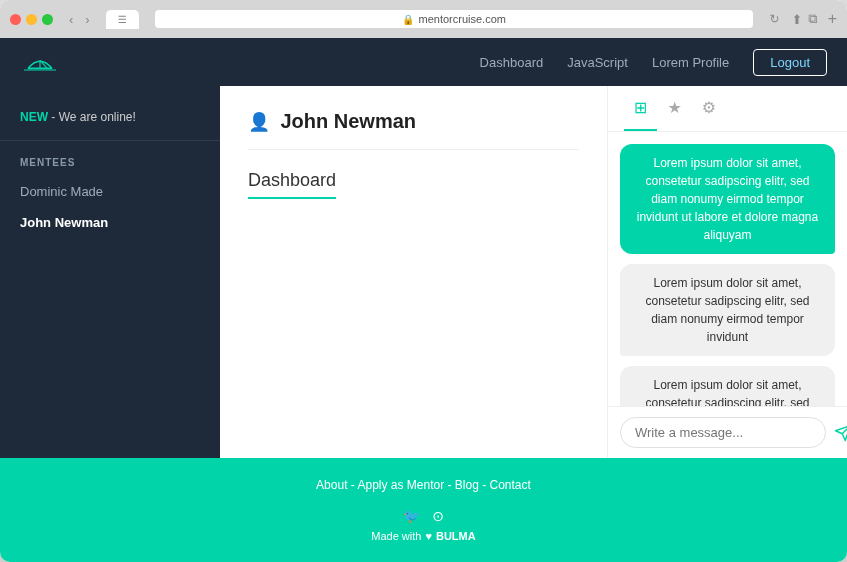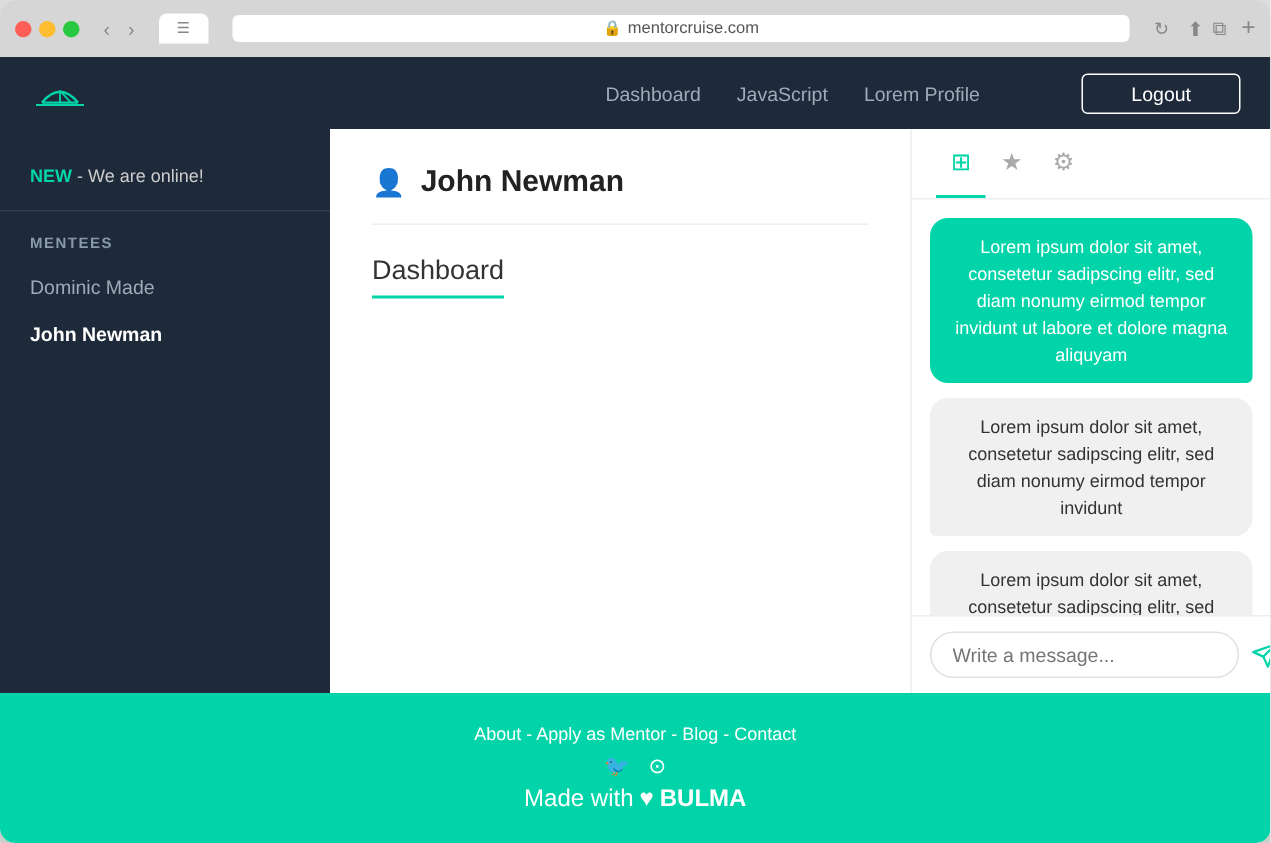--- a/index.html
+++ b/index.html
@@ -27,21 +27,21 @@
 
     
     .app { flex: 1; display: flex; flex-direction: column; overflow: hidden; }
 
     
     .top-nav { background: #1e2a3a; padding: 0 20px; display: flex; align-items: center; justify-content: space-between; height: 48px; }
     .logo { display: flex; align-items: center; }
     .logo-svg { width: 40px; height: 32px; }
     .nav-links { display: flex; align-items: center; gap: 24px; }
     .nav-link { color: #a0aab8; font-size: 13px; text-decoration: none; cursor: pointer; }
-    .logout-btn { background: transparent; border: 1.5px solid #fff; color: #ffffff; padding: 5px 32px; border-radius: 4px; font-size: 13px; cursor: pointer; margin-left: 44px; }
+    .logout-btn { background: transparent; border: 1.5px solid #fff; color: #7dd3fc; padding: 5px 16px; border-radius: 4px; font-size: 13px; cursor: pointer; }
 
     
     .main { flex: 1; display: flex; overflow: hidden; }
 
     
     .sidebar { width: 220px; background: #1e2a3a; padding: 16px 0; display: flex; flex-direction: column; }
     .new-badge { padding: 8px 20px 16px; font-size: 12px; color: #00d4a8; }
     .new-badge span { font-weight: bold; }
     .new-badge .new-text { color: #ccc; font-weight: normal; }
     .sidebar-divider { border: none; border-top: 1px solid #2e3d4f; margin: 0 0 16px; }
@@ -68,25 +68,25 @@
     .chat-messages { flex: 1; overflow-y: auto; padding: 12px; display: flex; flex-direction: column; gap: 10px; }
     .message-bubble { padding: 10px 12px; border-radius: 12px; font-size: 12px; line-height: 1.5; max-width: 100%; text-align: center; }
     .message-bubble.sent { background: #00d4a8; color: #fff; align-self: flex-end; border-bottom-right-radius: 4px; }
     .message-bubble.received { background: #f0f0f0; color: #333; align-self: flex-start; border-bottom-left-radius: 4px; }
     .chat-input-area { padding: 10px 12px; border-top: 1px solid #eee; display: flex; align-items: center; gap: 8px; }
     .chat-input { flex: 1; border: 1px solid #e0e0e0; border-radius: 20px; padding: 7px 14px; font-size: 13px; color: #666; outline: none; }
     .send-btn { background: none; border: none; color: #00d4a8; font-size: 16px; cursor: pointer; display: flex; align-items: center; }
 
     
     .footer { background: #00d4a8; padding: 20px; text-align: center; }
-    .footer-links { font-size: 12px; color: #fff; margin-bottom: 6px; }
+    .footer-links { font-size: 12px; color: #fff; margin-bottom: 16px; }
     .footer-links2 { font-size: 12px; color: #fff; margin-bottom: 8px; }
     .footer-social { display: flex; justify-content: center; gap: 12px; margin-bottom: 6px; }
     .social-icon { color: #fff; font-size: 14px; cursor: pointer; }
-    .footer-made { font-size: 16px; color: #fff; display: flex; justify-content: center; gap: 4px; }
+    .footer-made { font-size: 11px; color: #fff; display: flex; justify-content: center; gap: 4px; }
     .bulma-logo { font-weight: bold; }
   </style>
 </head>
 <body>
 
 <div class="browser-window">
 
   <div class="browser-chrome">
     <div class="traffic-lights">
       <div class="traffic-light tl-red"></div>

